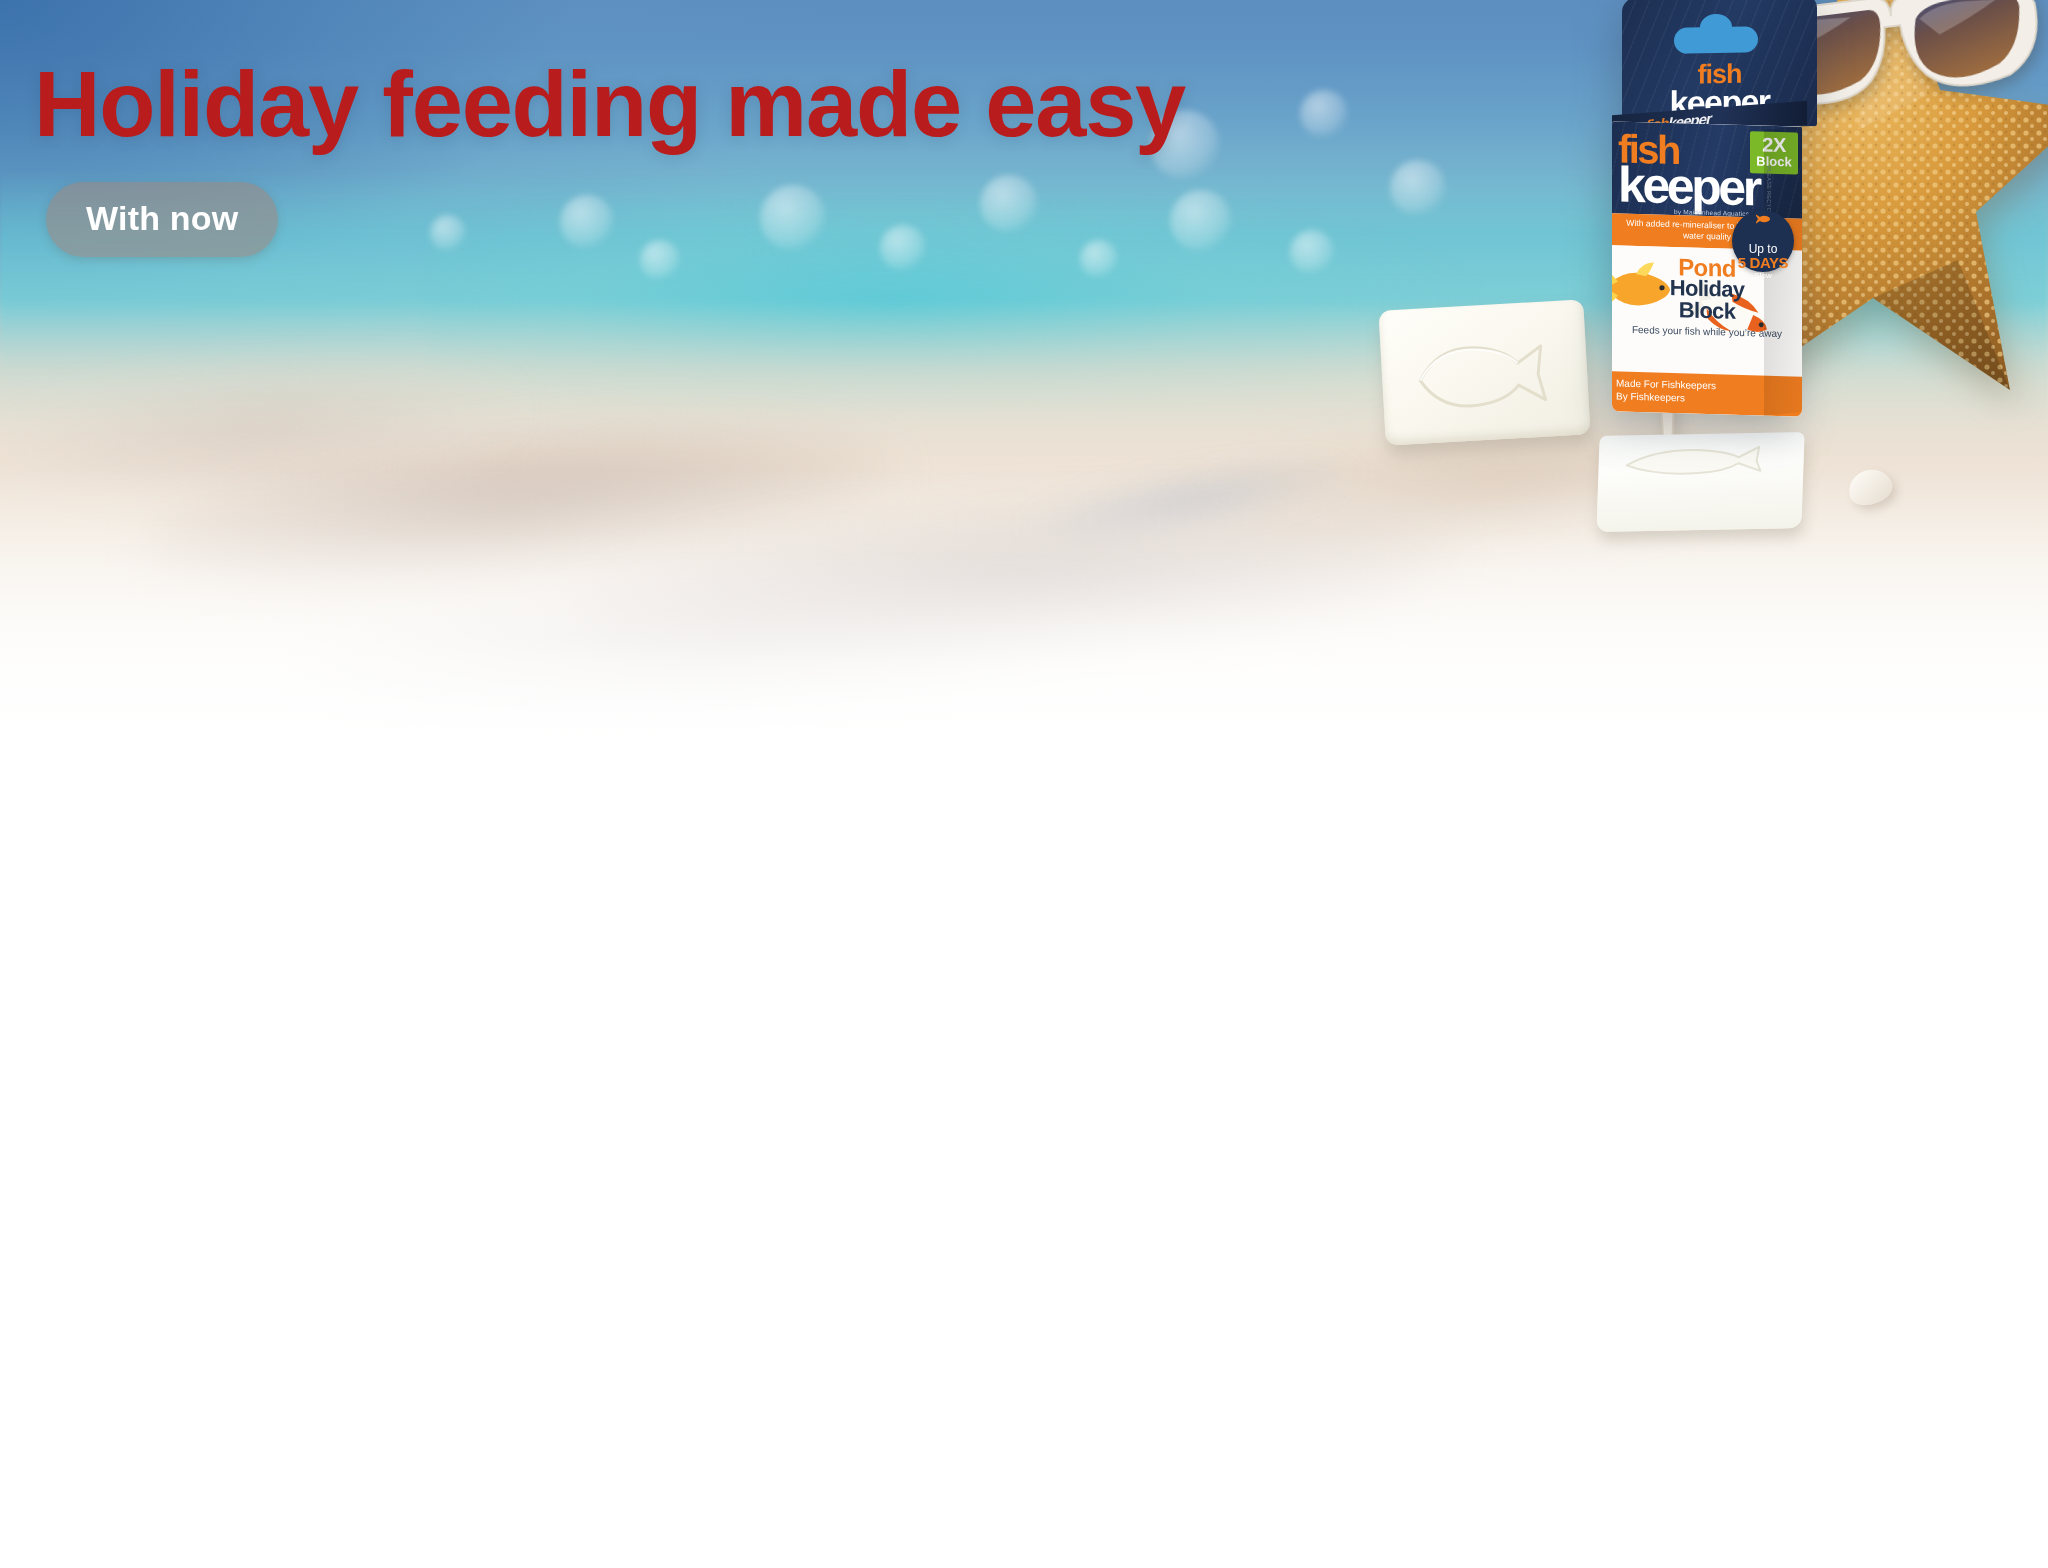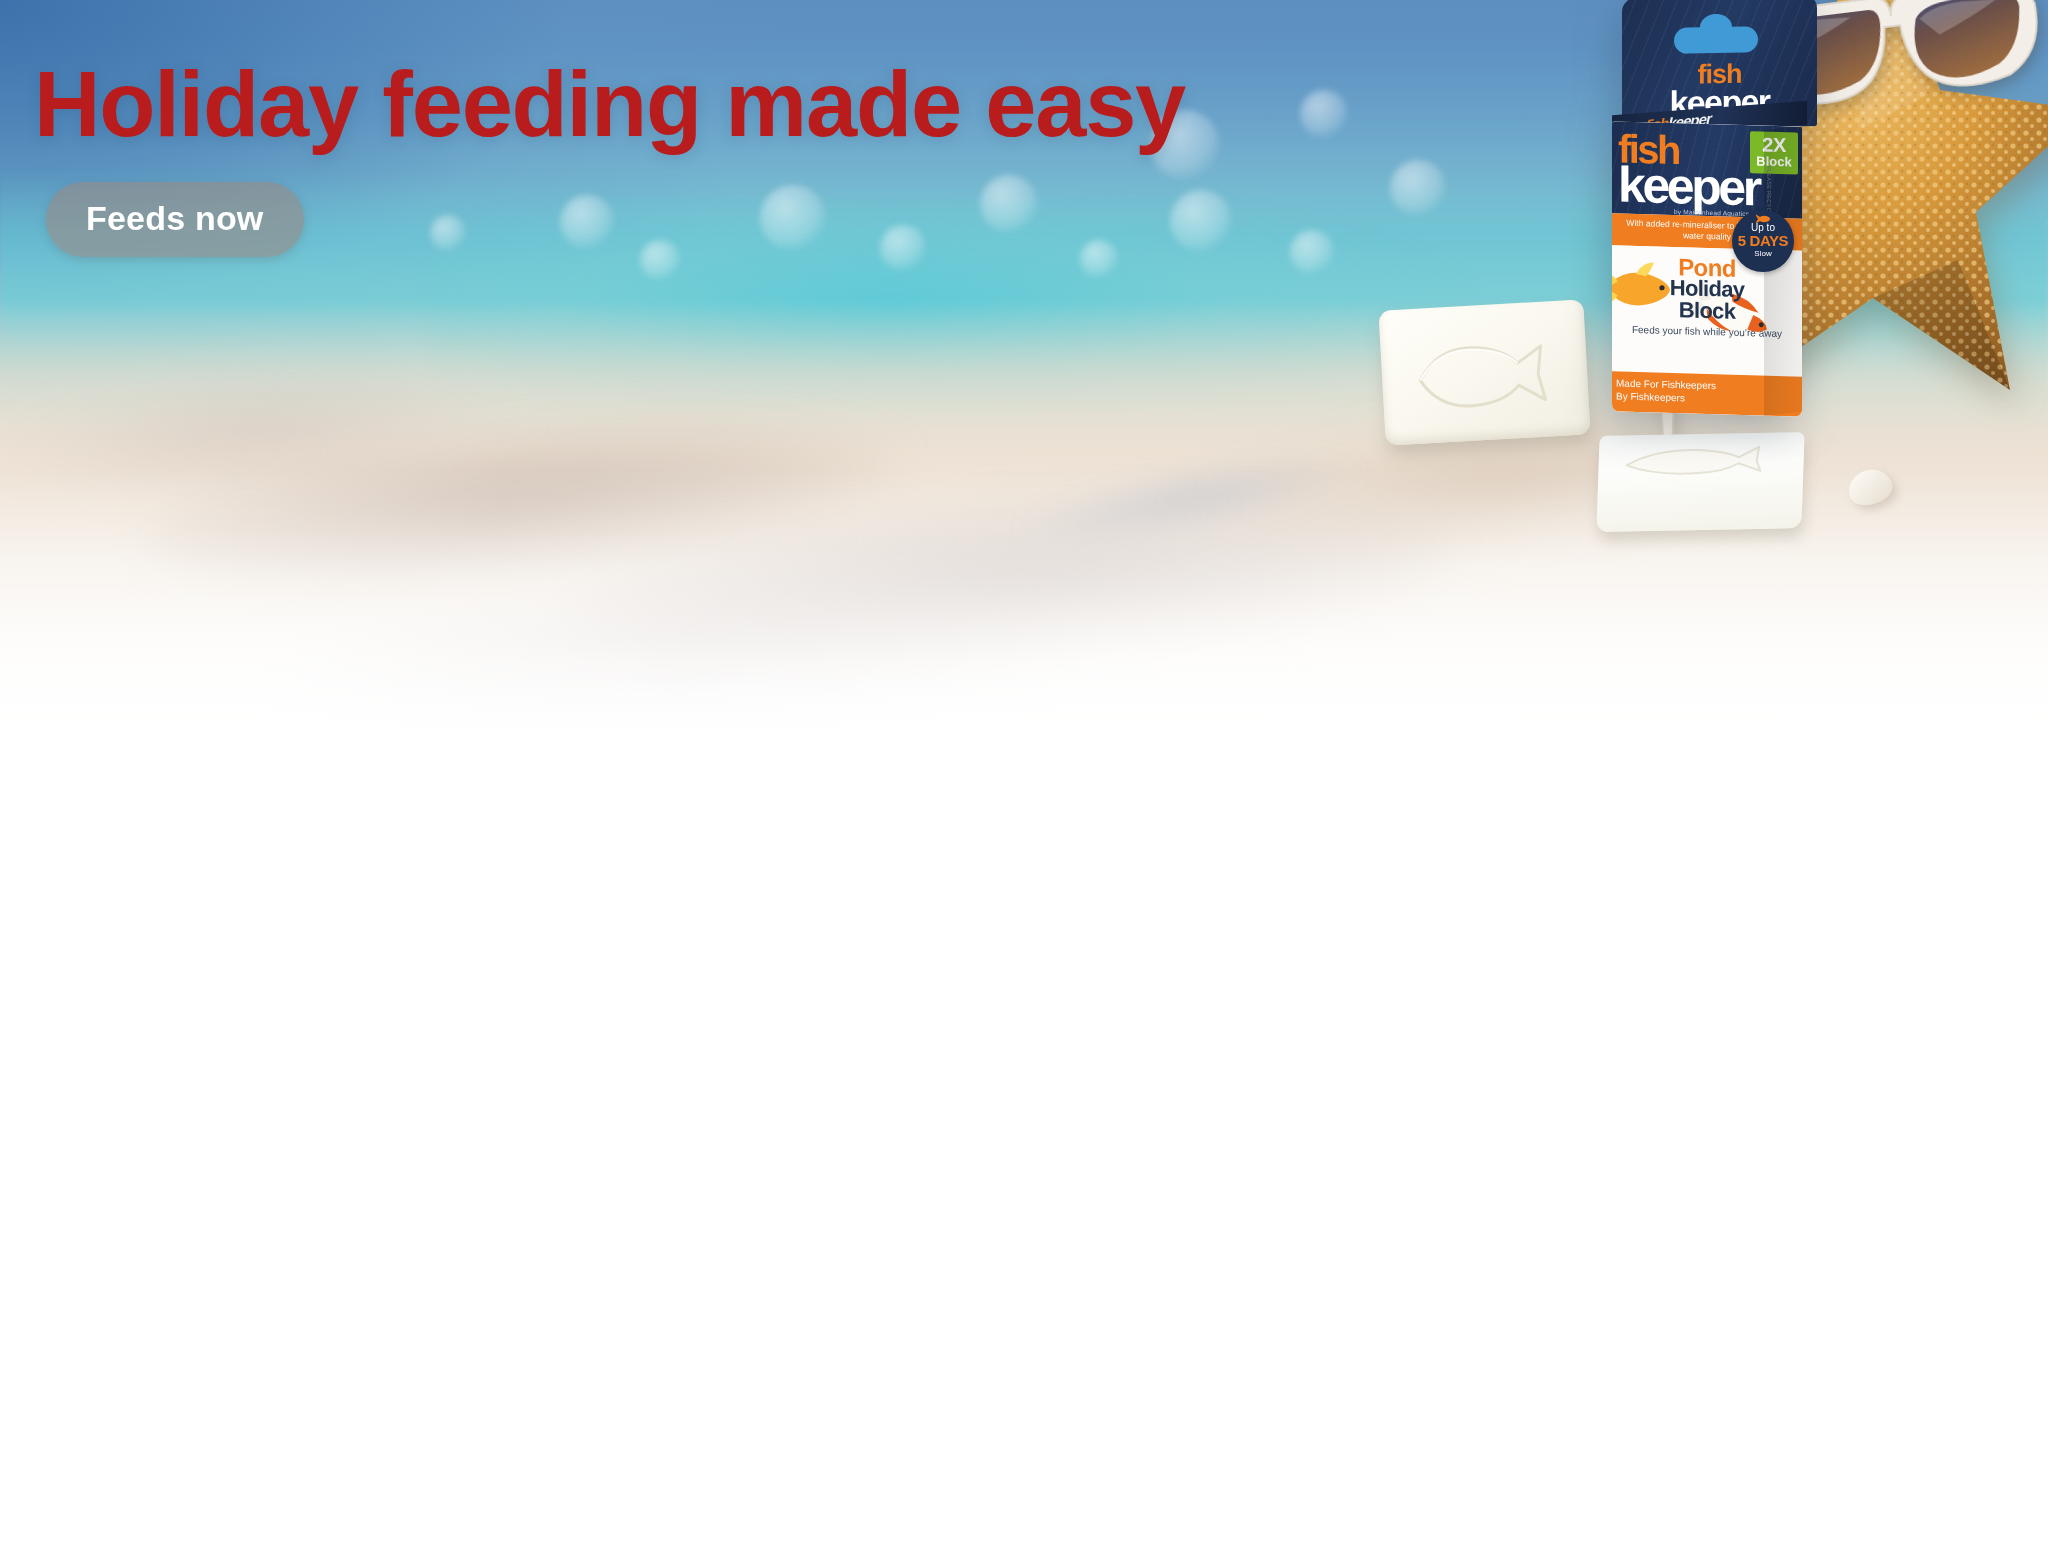--- a/index.html
+++ b/index.html
@@ -175,21 +175,21 @@
   .pk-hol{position:absolute;left:0;right:0;top:30px;text-align:center;
     font-size:22px;font-weight:700;color:#23344f;line-height:1.0;letter-spacing:-.7px;}
   .pk-feeds{position:absolute;left:0;right:0;top:78px;text-align:center;
     font-size:10px;color:#3b4a60;line-height:1.28;}
   .goldfish{position:absolute;left:-16px;top:14px;width:78px;height:58px;}
   .koi{position:absolute;left:78px;top:34px;width:86px;height:62px;
     transform:rotate(22deg);}
   .days-badge{position:absolute;left:120px;top:214px;width:62px;height:62px;
     border-radius:50%;background:#1e3052;color:#ffffff;text-align:center;
     z-index:4;box-shadow:0 2px 5px rgba(0,0,0,.28);padding-top:13px;}
-  .db-up{font-size:10px;line-height:1;}
+  .db-up{font-size:12px;line-height:1;margin-top:20px;}
   .db-14{font-size:15px;font-weight:700;color:#f07d20;line-height:1.1;letter-spacing:-.4px;}
   .db-care{font-size:8px;line-height:1;}
   .db-fish{position:absolute;left:24px;top:4px;width:15px;height:10px;}
   .orange-foot{position:absolute;left:0;top:250px;width:190px;height:40px;
     background:#f07d20;color:#ffffff;font-size:10px;line-height:1.25;
     padding:6px 0 0 4px;}
   .side-text{position:absolute;left:160px;top:170px;font-size:5.5px;color:#5b6a80;
     transform:rotate(90deg);transform-origin:left top;white-space:nowrap;
     letter-spacing:.3px;z-index:3;}
 
@@ -385,20 +385,20 @@
 
     <div class="block-b">
       <svg class="emboss-b" viewBox="0 0 150 34">
         <path d="M6 20 Q34 4 78 6 Q106 8 118 14 L138 4 L136 18 L140 28 L118 20
                  Q104 28 78 29 Q34 31 6 20 Z" fill="#fbfaf4" stroke="#e6e4d6" stroke-width="2" stroke-linejoin="round"></path>
       </svg>
     </div>
 
     <div class="copy">
       <h1 class="headline">Holiday feeding made easy</h1>
-      <button class="shop-btn">Feeds now</button>
+      <button class="shop-btn">With now</button>
     </div>
 
     <div class="bg-fade"></div>
   </div>
 
   <div class="blank"></div>
 </div>
 
 </body></html>

